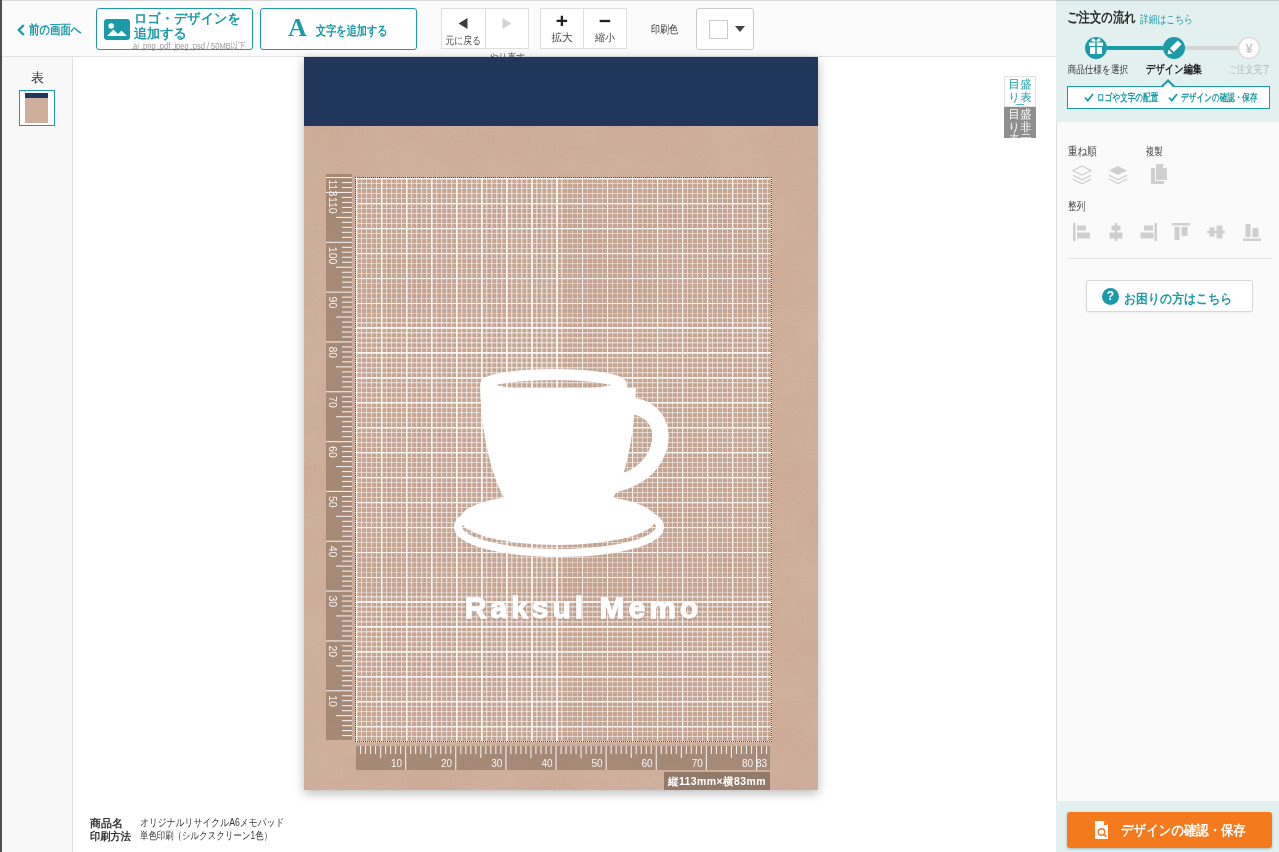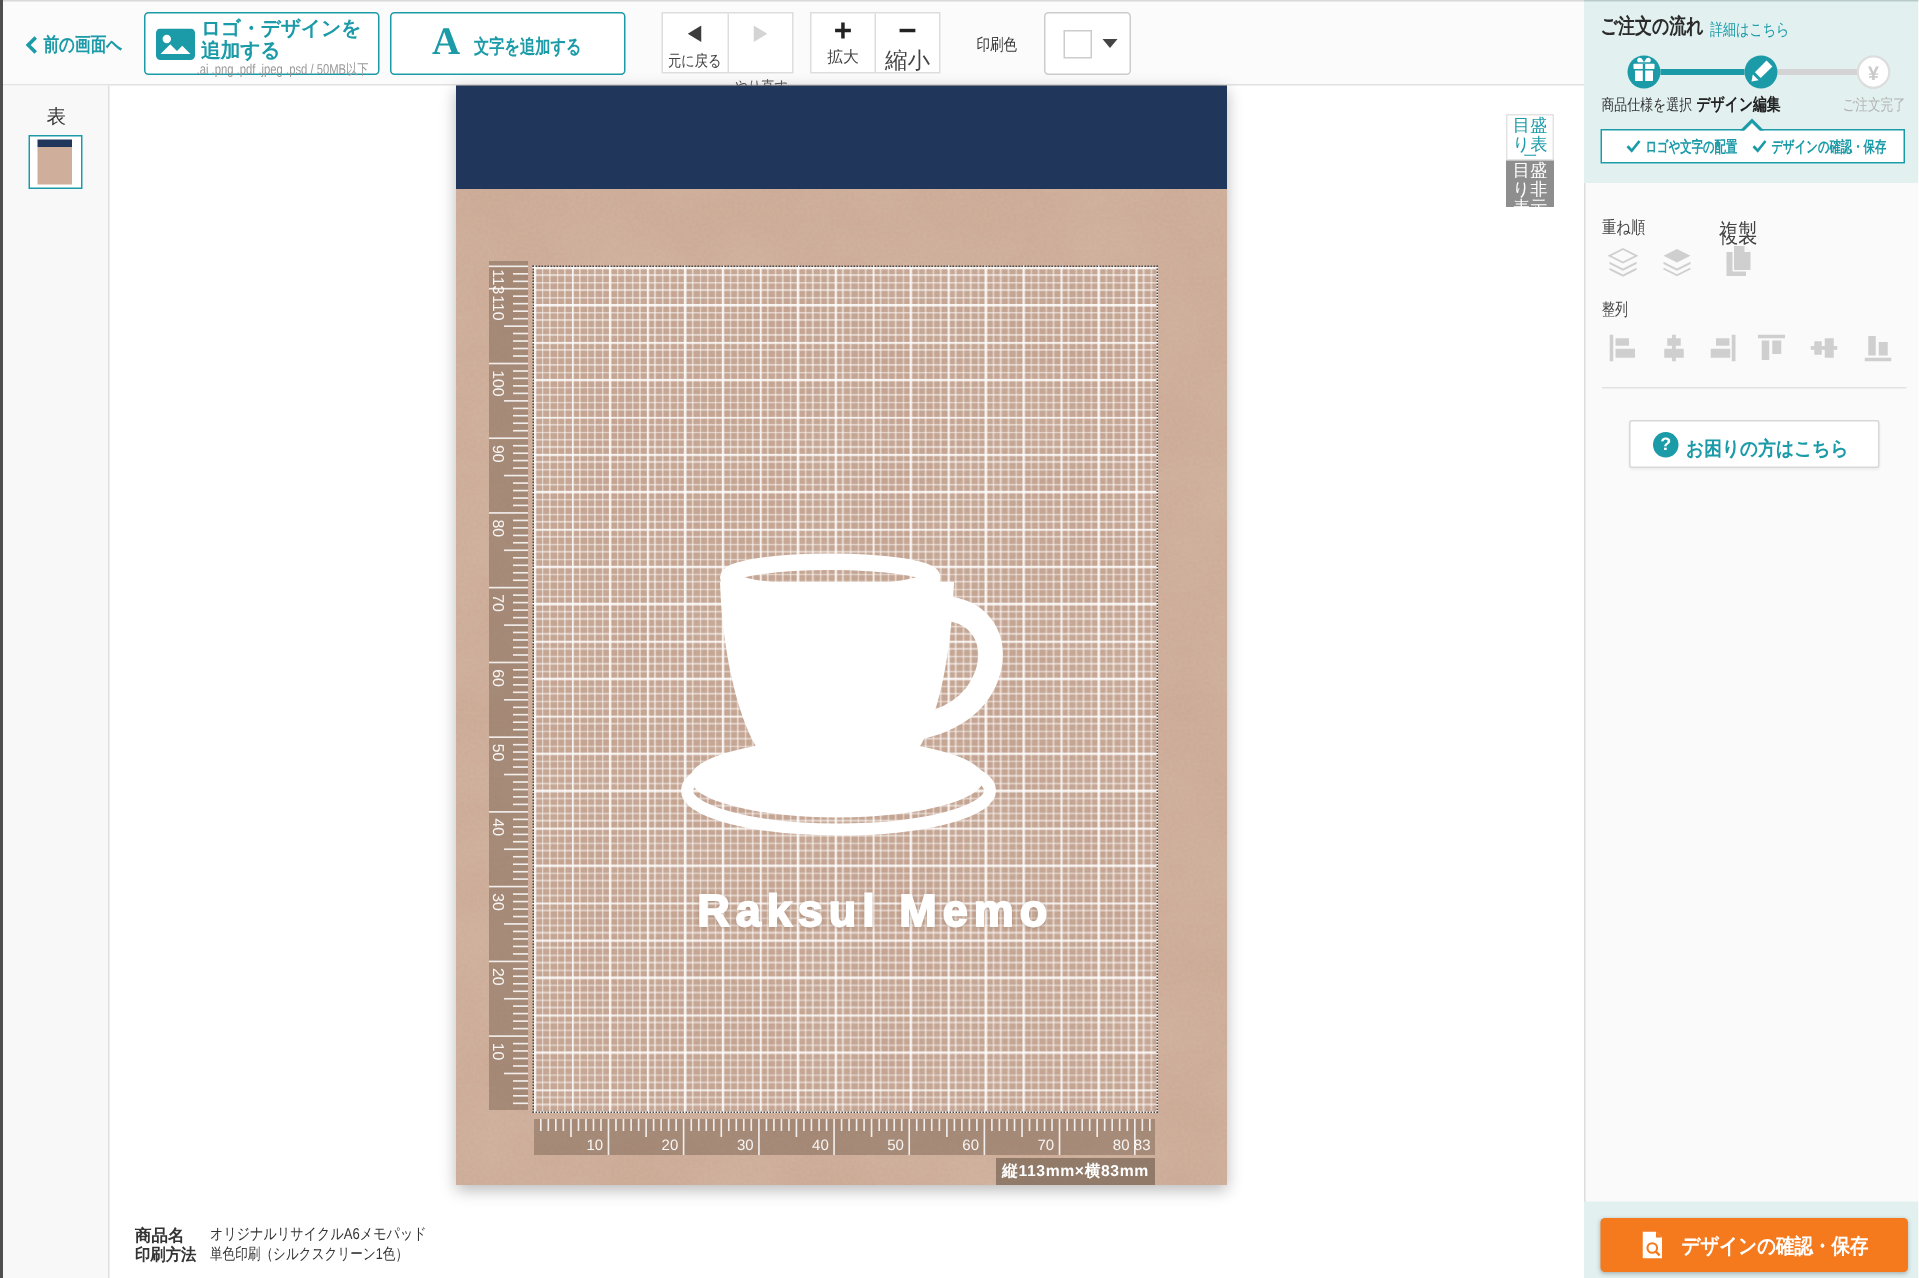--- a/index.html
+++ b/index.html
@@ -47,21 +47,21 @@
   </div>
 </div>
 
 <div class="abs" style="left:540px;top:8px;width:87px;height:41px;background:#fff;border:1px solid #ddd;display:flex;">
   <div style="flex:1;border-right:1px solid #ddd;text-align:center;padding-top:2px;">
     <div style="font-size:21px;font-weight:bold;color:#222;line-height:20px;">+</div>
     <div style="font-size:10.5px;color:#444;">拡大</div>
   </div>
   <div style="flex:1;text-align:center;padding-top:2px;">
     <div style="font-size:21px;font-weight:bold;color:#222;line-height:20px;">−</div>
-    <div style="font-size:15px;color:#444;">縮小</div>
+    <div style="font-size:10px;color:#444;">縮小</div>
   </div>
 </div>
 
 <div class="abs" style="left:651px;top:22px;font-size:11px;color:#333;"><span style="display:inline-block;white-space:nowrap;transform:scaleX(0.82);transform-origin:0 50%;">印刷色</span></div>
 <div class="abs" style="left:696px;top:8px;width:58px;height:42px;background:#fff;border:1px solid #ccc;border-radius:3px;">
   <div class="abs" style="left:12px;top:11px;width:19px;height:19px;border:1px solid #ccc;background:#fff;"></div>
   <div class="abs" style="left:38px;top:17px;width:0;height:0;border-left:5px solid transparent;border-right:5px solid transparent;border-top:6px solid #444;"></div>
 </div>
 
 <div class="abs" style="left:0;top:57px;width:73px;height:795px;background:#f8f8f8;border-right:1px solid #e0e0e0;"></div>
@@ -358,39 +358,39 @@
     <path d="M44 15.5 C45.5 13.5 43.5 11.5 41.5 13 L40 15.5 Z"></path>
   </g>
   <g transform="translate(118 22) rotate(45)">
     <rect x="-2.75" y="-8" width="5.5" height="11" fill="#fff"></rect>
     <path d="M-2.75 5 L0 9 L2.75 5 Z" fill="#fff"></path>
   </g>
   <text x="193" y="27" text-anchor="middle" font-size="13" font-weight="bold" fill="#c9c9c9" font-family="Liberation Sans, sans-serif">¥</text>
 </svg>
 
 <div class="abs" style="left:1048px;top:63px;width:100px;text-align:center;font-size:10.5px;color:#333;"><span style="display:inline-block;white-space:nowrap;transform:scaleX(0.82);transform-origin:50% 50%;">商品仕様を選択</span></div>
-<div class="abs" style="left:1124px;top:62px;width:100px;font-size:11.5px;font-weight:bold;color:#222;"><span style="display:inline-block;white-space:nowrap;transform:scaleX(0.8);transform-origin:50% 50%;">デザイン編集</span></div>
+<div class="abs" style="left:1124px;top:62px;width:100px;text-align:center;font-size:11.5px;font-weight:bold;color:#222;"><span style="display:inline-block;white-space:nowrap;transform:scaleX(0.8);transform-origin:50% 50%;">デザイン編集</span></div>
 <div class="abs" style="left:1199px;top:63px;width:100px;text-align:center;font-size:10.5px;color:#b3b3b3;"><span style="display:inline-block;white-space:nowrap;transform:scaleX(0.8);transform-origin:50% 50%;">ご注文完了</span></div>
 
 <div class="abs" style="left:1067px;top:86px;width:203px;height:23px;background:#fff;border:1px solid #1b9aa8;"></div>
 <div class="abs" style="left:1160px;top:79px;width:0;height:0;border-left:8px solid transparent;border-right:8px solid transparent;border-bottom:8px solid #1b9aa8;"></div>
 <div class="abs" style="left:1162px;top:81.5px;width:0;height:0;border-left:6px solid transparent;border-right:6px solid transparent;border-bottom:6.5px solid #fff;"></div>
 <div class="abs" style="left:1067px;top:87px;width:203px;height:33px;color:#1b9aa8;font-size:10.5px;font-weight:bold;">
   <svg class="abs" style="left:17px;top:6px;" width="10" height="9" viewBox="0 0 10 9">
       <path d="M1 4.5 L3.8 7.5 L9 1" stroke="#1b9aa8" stroke-width="1.8" fill="none"></path>
     </svg>
   <div class="abs" style="left:30px;top:4px;"><span style="display:inline-block;white-space:nowrap;transform:scaleX(0.72);transform-origin:0 50%;">ロゴや文字の配置</span></div>
   <svg class="abs" style="left:101px;top:6px;" width="10" height="9" viewBox="0 0 10 9">
       <path d="M1 4.5 L3.8 7.5 L9 1" stroke="#1b9aa8" stroke-width="1.8" fill="none"></path>
     </svg>
   <div class="abs" style="left:114px;top:4px;"><span style="display:inline-block;white-space:nowrap;transform:scaleX(0.72);transform-origin:0 50%;">デザインの確認・保存</span></div>
 </div>
 
 <div class="abs" style="left:1068px;top:144px;font-size:11.5px;color:#444;"><span style="display:inline-block;white-space:nowrap;transform:scaleX(0.83);transform-origin:0 50%;">重ね順</span></div>
-<div class="abs" style="left:1146px;top:144px;font-size:17px;color:#444;"><span style="display:inline-block;white-space:nowrap;transform:scaleX(0.75);transform-origin:0 50%;">複製</span></div>
+<div class="abs" style="left:1146px;top:144px;font-size:11px;color:#444;"><span style="display:inline-block;white-space:nowrap;transform:scaleX(0.75);transform-origin:0 50%;">複製</span></div>
 
 <svg class="abs" style="left:1072px;top:165px;" width="20" height="20" viewBox="0 0 20 20">
   <path d="M10 1 L19 5.5 L10 10 L1 5.5 Z" fill="none" stroke="#cfcfcf" stroke-width="1.3"></path>
   <path d="M1 9.5 L10 14 L19 9.5 L19 11 L10 15.5 L1 11 Z" fill="#cfcfcf"></path>
   <path d="M1 13.5 L10 18 L19 13.5 L19 15 L10 19.5 L1 15 Z" fill="#cfcfcf"></path>
 </svg>
 <svg class="abs" style="left:1108px;top:165px;" width="20" height="20" viewBox="0 0 20 20">
   <path d="M10 1 L19 5.5 L10 10 L1 5.5 Z" fill="#cfcfcf"></path>
   <path d="M1 9.5 L10 14 L19 9.5 L19 11 L10 15.5 L1 11 Z" fill="#cfcfcf"></path>
   <path d="M1 14 L10 18.5 L19 14" fill="none" stroke="#cfcfcf" stroke-width="1.3"></path>

